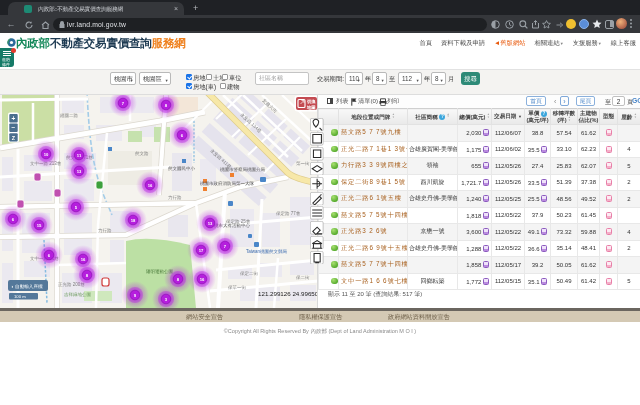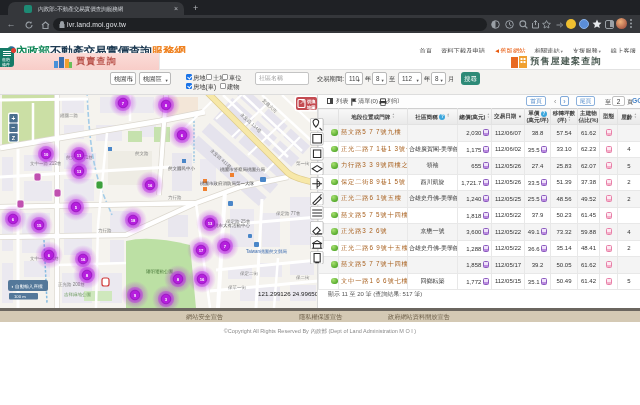--- a/index.html
+++ b/index.html
@@ -11,21 +11,21 @@
 #tab .fav{position:absolute;left:16px;top:3px;width:8px;height:8px;border-radius:2px;background:#1d8a74;}
 #tab .ttl{position:absolute;left:30px;top:2.5px;width:132px;height:9px;font-size:5.8px;line-height:9px;letter-spacing:-0.3px;color:#c9ccd1;white-space:nowrap;overflow:hidden;}
 #tab .x{position:absolute;right:6px;top:2px;font-size:7px;color:#b6b9be;line-height:10px;}
 #newtab{position:absolute;left:193px;top:3px;font-size:9px;color:#b6b9be;line-height:10px;}
 #navbar{position:absolute;left:0;top:15px;width:640px;height:18px;background:#35373b;}
 .nic{position:absolute;top:0;height:18px;line-height:18px;color:#9aa0a6;font-size:9px;text-align:center;width:14px;}
 #pill{position:absolute;left:53px;top:2.5px;width:434px;height:13px;background:#1e2023;border-radius:7px;}
 #pill .lock{position:absolute;left:6px;top:3px;width:6px;height:7px;}
 #pill .url{position:absolute;left:14px;top:0;height:13px;line-height:13.5px;font-size:6.8px;color:#dfe1e5;letter-spacing:0.2px;}
 
-#sitehead{position:absolute;left:0;top:33px;width:640px;height:20px;background:#fff;margin-top:8px;}
+#sitehead{position:absolute;left:0;top:33px;width:640px;height:20px;background:#fff;}
 #logo{position:absolute;left:7px;top:3px;height:15px;font-size:11.5px;font-weight:bold;line-height:15px;white-space:nowrap;letter-spacing:-0.2px;}
 #topnav{position:absolute;right:4px;top:5px;height:10px;font-size:6.3px;color:#4a4a4a;line-height:10px;white-space:nowrap;}
 #topnav span{margin-left:9px;}
 
 #tabsrow{position:absolute;left:0;top:53px;width:640px;height:17px;background:#fff;border-bottom:1px solid #e2e2e2;}
 .mtab{position:absolute;top:0;height:17px;display:flex;align-items:center;justify-content:center;font-size:9px;letter-spacing:1.2px;font-weight:bold;color:#4a5a52;border-right:1px solid #e8e8e8;}
 .mtab svg{margin-right:3px;}
 #mtab1{left:0;width:160px;padding-left:11px;background:linear-gradient(#fbdcd8,#f8cdc8);color:#b8524a;}
 #mtab2{left:160px;width:160px;}
 #mtab3{left:320px;width:153px;padding-left:9px;}
@@ -122,34 +122,20 @@
 <div id="sitehead">
   <span id="logo"><svg width="9" height="9" viewBox="0 0 10 10" style="vertical-align:0px;">
           <circle cx="5" cy="5" r="4.6" fill="#2a6a9a"></circle>
           <path d="M5 0.4a4.6 4.6 0 0 0-3 8 6 6 0 0 1 3-8z" fill="#3ca05a"></path>
           <circle cx="5" cy="5" r="1.8" fill="#fff"></circle>
         </svg><span style="color:#14885a;">內政部</span><span style="color:#1d3a52;">不動產交易實價查詢</span><span style="color:#ef8220;">服務網</span></span>
   <span id="topnav">首頁<span>資料下載及申請</span><span style="color:#e8590c;">◄舊版網站</span><span>相關連結<i style="font-style:normal;font-size:4px;color:#888;">▼</i></span><span>支援服務<i style="font-style:normal;font-size:4px;color:#888;">▼</i></span><span>線上客服</span></span>
 </div>
 
 <div id="tabsrow">
-  <div class="mtab" id="mtab1"><svg width="20" height="13" viewBox="0 0 20 13">
-          <rect x="1" y="6" width="4" height="7" fill="#4a90d9"></rect>
-          <rect x="6" y="2" width="5" height="11" fill="#3a70b0"></rect>
-          <rect x="12" y="4" width="4" height="9" fill="#f0a030"></rect>
-          <rect x="16" y="7" width="3" height="6" fill="#6abf5a"></rect>
-        </svg>買賣查詢</div>
-  <div class="mtab" id="mtab4"><svg width="16" height="12" viewBox="0 0 16 12">
-          <rect x="0" y="1" width="7" height="11" fill="#e86820"></rect>
-          <rect x="8" y="0" width="8" height="12" fill="#f0a030"></rect>
-          <rect x="9.5" y="2" width="2" height="2" fill="#fff"></rect>
-          <rect x="12.5" y="2" width="2" height="2" fill="#fff"></rect>
-          <rect x="9.5" y="5" width="2" height="2" fill="#fff"></rect>
-          <rect x="12.5" y="5" width="2" height="2" fill="#fff"></rect>
-        </svg>預售屋建案查詢</div>
 </div>
 <div id="advbtn">
   <div class="bar" style="top:3px"></div>
       <div class="bar" style="top:5px"></div>
       <div class="bar" style="top:7px"></div>
   <div class="t" style="top:9px;">進階</div>
       <div class="t" style="top:14px;">條件</div>
 </div>
 <div id="advdot"></div>
 

